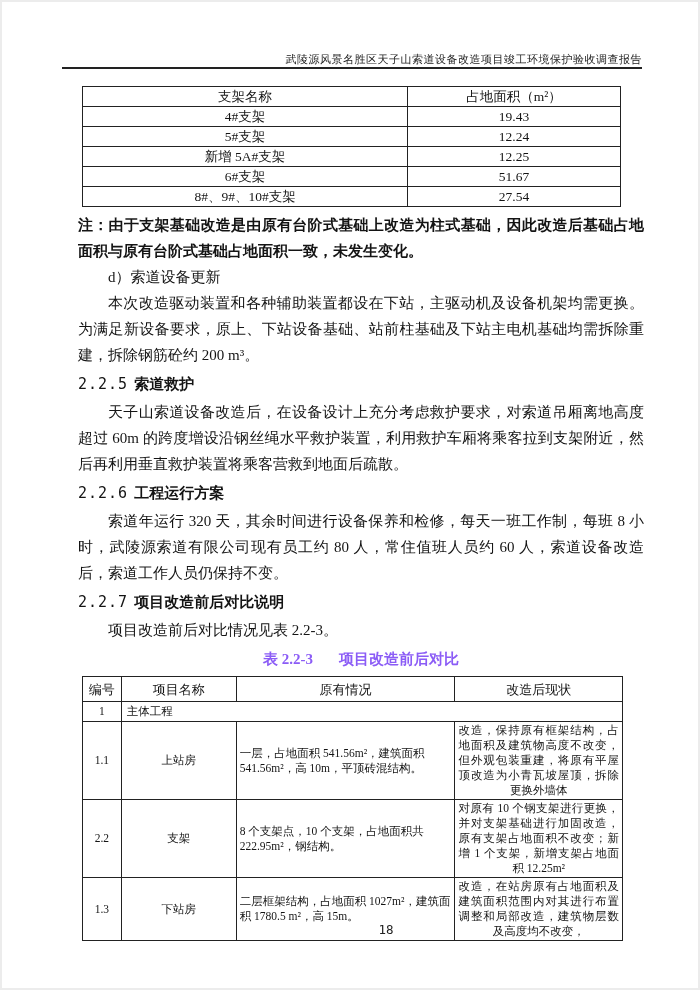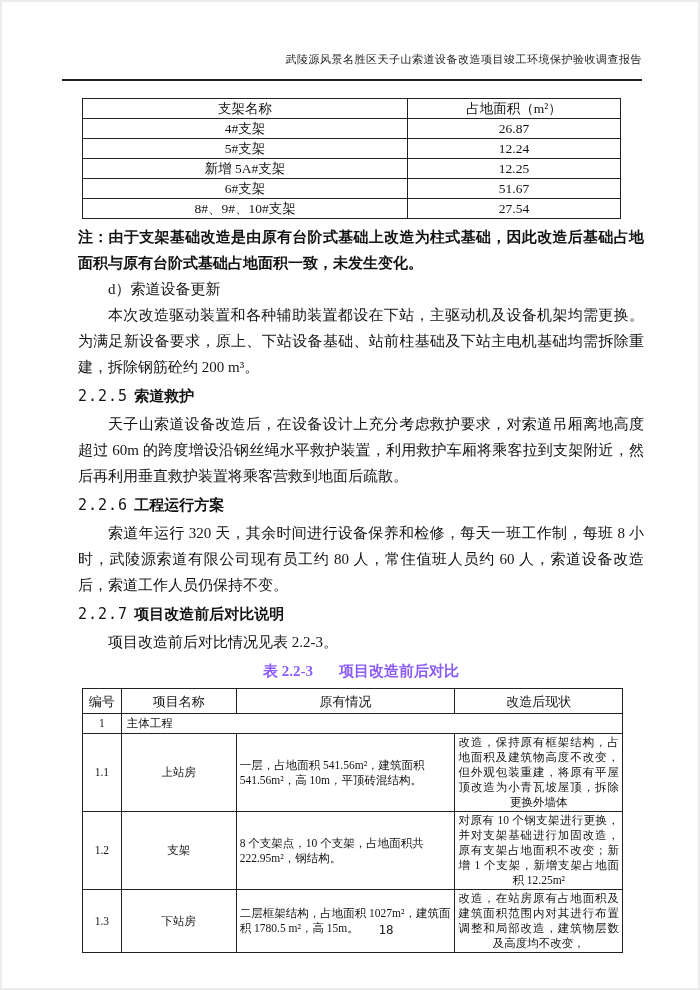--- a/index.html
+++ b/index.html
@@ -8,21 +8,21 @@
     background:#ffffff;
     font-family:"Liberation Serif","DejaVu Serif",serif;
     color:#111;
     box-shadow:inset 0 0 0 2px #ececec;
     overflow:hidden;
   }
   
   .pg-header{
     margin:52px 58px 0 62px;
     border-bottom:2px solid #222;
-    padding-bottom:12px;
+    padding-bottom:0;
     text-align:right;
     font-size:11px;
     letter-spacing:0.5px;
     color:#222;
   }
   
   .content{margin:0 56px 0 78px;}
   p{margin:0;}
   .body-text{
     font-size:15px;line-height:26px;
@@ -96,21 +96,21 @@
   <table class="t-support">
     <thead>
       <tr>
         <th style="width:316px">支架名称</th>
         <th>占地面积（m²）</th>
       </tr>
     </thead>
     <tbody>
       <tr>
         <td>4#支架</td>
-        <td>26.87</td>
+        <td>19.43</td>
       </tr>
       <tr>
         <td>5#支架</td>
         <td>12.24</td>
       </tr>
       <tr>
         <td>新增 5A#支架</td>
         <td>12.25</td>
       </tr>
       <tr>
@@ -160,21 +160,21 @@
         <td class="c-id">1</td>
         <td class="c-span" colspan="3">主体工程</td>
       </tr>
       <tr class="r-tall">
         <td class="c-id">1.1</td>
         <td class="c-name">上站房</td>
         <td class="c-before">一层，占地面积 541.56m²，建筑面积 541.56m²，高 10m，平顶砖混结构。</td>
         <td class="c-after">改造，保持原有框架结构，占地面积及建筑物高度不改变，但外观包装重建，将原有平屋顶改造为小青瓦坡屋顶，拆除更换外墙体</td>
       </tr>
       <tr class="r-tall">
-        <td class="c-id">1.2</td>
+        <td class="c-id">2.2</td>
         <td class="c-name">支架</td>
         <td class="c-before">8 个支架点，10 个支架，占地面积共 222.95m²，钢结构。</td>
         <td class="c-after">对原有 10 个钢支架进行更换，并对支架基础进行加固改造，原有支架占地面积不改变；新增 1 个支架，新增支架占地面积 12.25m²</td>
       </tr>
       <tr class="r-mid">
         <td class="c-id">1.3</td>
         <td class="c-name">下站房</td>
         <td class="c-before">二层框架结构，占地面积 1027m²，建筑面积 1780.5 m²，高 15m。</td>
         <td class="c-after">改造，在站房原有占地面积及建筑面积范围内对其进行布置调整和局部改造，建筑物层数及高度均不改变，</td>
       </tr>

